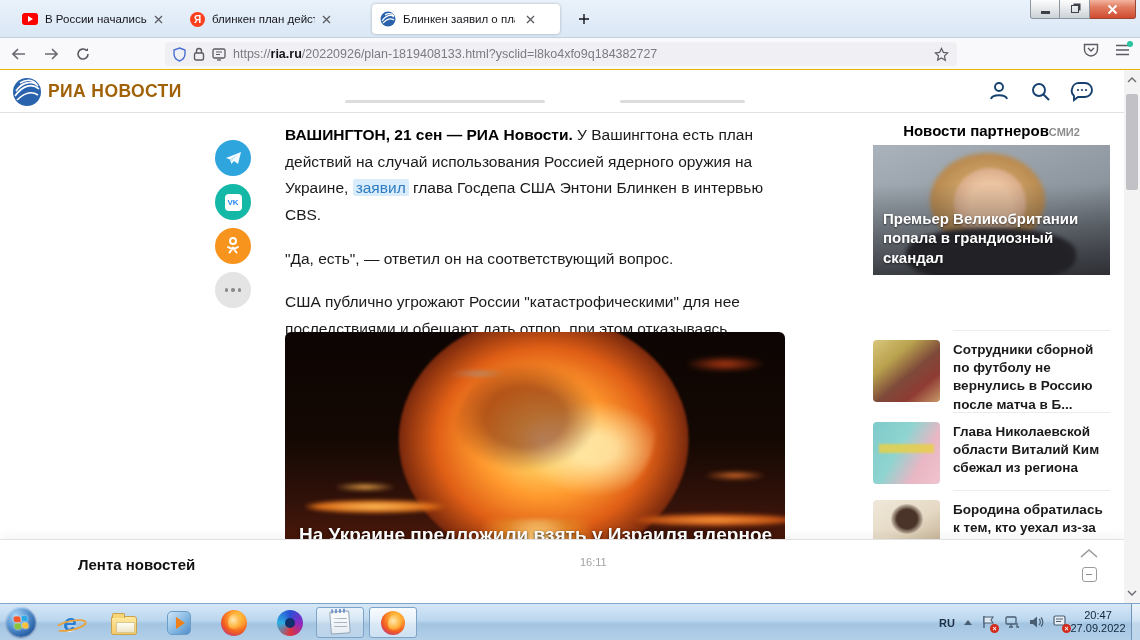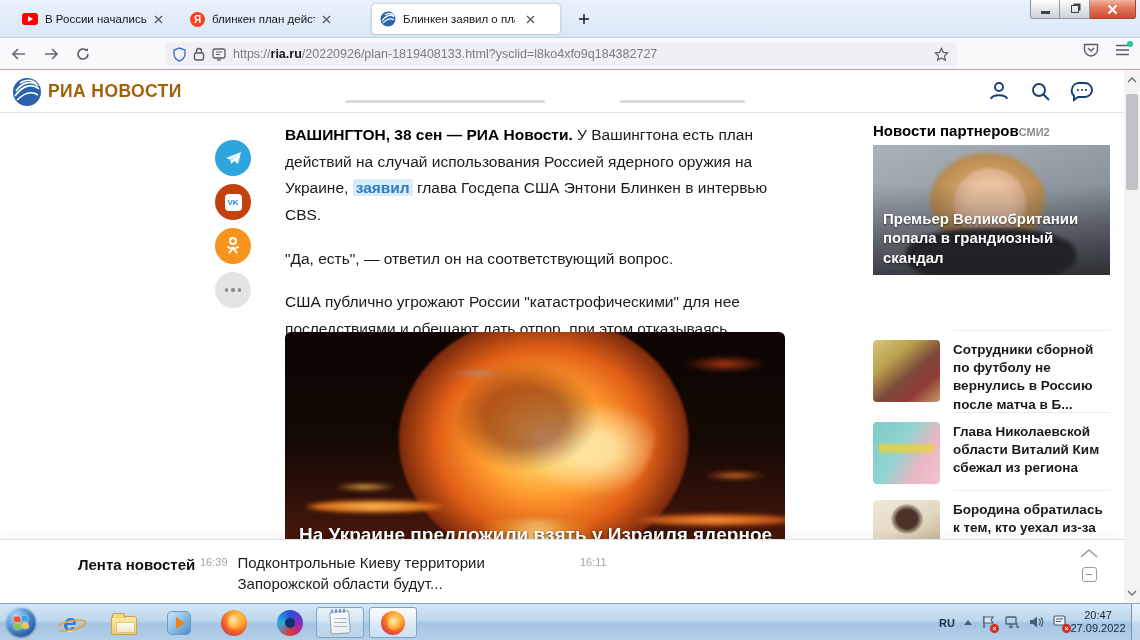--- a/index.html
+++ b/index.html
@@ -61,34 +61,34 @@
   .logo-globe { position:absolute; left:12px; top:7px; }
   .smudge { position:absolute; height:3px; background:#d6d6d6; border-radius:2px; opacity:.85; }
   .smudge-a { left:345px; top:30px; width:200px; }
   .smudge-b { left:620px; top:30px; width:125px; }
   .hdr-icons { position:absolute; right:30px; top:10px; display:flex; gap:19px; }
 
   
   .share-col { position:absolute; left:215px; top:70px; display:flex; flex-direction:column; gap:8px; }
   .share-btn { width:36px; height:36px; border-radius:50%; display:flex; align-items:center; justify-content:center; }
   .share-tg { background:#2ea5dd; }
-  .share-vk { background:#c2410c; }
+  .share-vk { background:#14b8a6; }
   .share-ok { background:#f7941e; }
   .share-more { background:#e4e4e4; }
   .vk-badge { width:17px; height:17px; background:#fff; border-radius:4px; color:#2787f5;
     font-size:8px; font-weight:bold; display:flex; align-items:center; justify-content:center; }
   .dots { display:flex; gap:3px; }
   .dots i { width:3.5px; height:3.5px; border-radius:50%; background:#8a8a8a; }
 
   
   .article { position:absolute; left:285px; top:52px; width:492px; font-size:15.5px;
     line-height:1.72; color:#1a1a1a; }
   .article p { margin-bottom:17px; }
   .lead { font-weight:bold; color:#000; }
-  .a-link { color:#2d7cc3; background:#d9ecfb; border-radius:2px; padding:0 3px;font-weight:bold; }
+  .a-link { color:#2d7cc3; background:#d9ecfb; border-radius:2px; padding:0 3px; }
 
   
   .figure { position:absolute; left:285px; top:262px; width:500px; height:240px; border-radius:6px;
     overflow:hidden; background:linear-gradient(#0c0503 0%, #140803 45%, #33120a 72%, #471709 85%, #240b04 100%); }
   .fireball { position:absolute; left:50%; top:45%; width:290px; height:250px; transform:translate(-47%,-50%);
     background:radial-gradient(ellipse at 50% 50%, #ffeeb0 0%, #ffcf62 14%, #ff9a2e 32%, #e05f16 52%, #7c2a0d 70%, rgba(60,18,6,0) 80%);
     border-radius:50%; filter:blur(1px); }
   .fire-tex { position:absolute; left:50%; top:42%; width:200px; height:160px; transform:translate(-40%,-50%);
     background:radial-gradient(ellipse at 35% 40%, rgba(120,30,8,.55) 0 22%, transparent 40%),
                radial-gradient(ellipse at 70% 60%, rgba(255,240,180,.8) 0 10%, transparent 35%);
@@ -100,21 +100,21 @@
   .st2 { left:10%; top:63%; width:60px; height:8px; background:radial-gradient(#ffb24e,transparent 75%); }
   .st3 { left:70%; top:76%; width:160px; height:12px; background:radial-gradient(#ff9a3c,#b84a10 65%,transparent 80%); }
   .st4 { left:84%; top:58%; width:60px; height:9px; background:radial-gradient(#e0702a,transparent 75%); }
   .st5 { left:80%; top:10%; width:80px; height:16px; background:radial-gradient(#c03e14,transparent 72%); opacity:.9; }
   .st6 { left:33%; top:16%; width:55px; height:7px; background:radial-gradient(#9a9a94,transparent 75%); opacity:.8; }
   .fig-caption { position:absolute; left:14px; right:10px; bottom:26px; color:#fff; font-size:19px;
     font-weight:bold; text-shadow:0 1px 3px rgba(0,0,0,.8); }
 
   
   .sidebar { position:absolute; left:873px; top:52px; width:237px; }
-  .sb-head { display:flex; justify-content:flex-start; align-items:baseline; }
+  .sb-head { display:flex; justify-content:center; align-items:baseline; }
   .sb-title { font-size:15px; font-weight:bold; color:#000; }
   .sb-badge { font-size:11px; color:#8d8d8d; font-weight:bold; }
   .feat { position:absolute; top:23px; left:0; width:237px; height:130px; border-radius:0; overflow:hidden;
     background:linear-gradient(160deg,#aab3bb 0%, #8d969e 55%, #5a6068 100%); }
   .feat .hair { position:absolute; left:24%; top:6%; width:115px; height:95px; border-radius:50%;
     background:radial-gradient(#d2a86e 30%, #b8894e 70%, transparent 78%); filter:blur(2px); }
   .feat .face { position:absolute; left:34%; top:18%; width:72px; height:70px; border-radius:50%;
     background:radial-gradient(#ecc5a2 40%, #d8a987 75%, transparent 85%); filter:blur(1.5px); }
   .feat .body { position:absolute; left:14%; bottom:-6%; width:170px; height:55px; border-radius:45%;
     background:#26262b; filter:blur(2px); }
@@ -381,21 +381,21 @@
       <div class="share-btn share-more">
         <span class="dots">
             <i></i>
             <i></i>
             <i></i>
           </span>
       </div>
     </div>
 
     <div class="article">
-      <p><span class="lead">ВАШИНГТОН, 38 сен — РИА Новости.</span><span> У Вашингтона есть план действий на случай использования Россией ядерного оружия на Украине, </span><span class="a-link">заявил</span><span> глава Госдепа США Энтони Блинкен в интервью CBS.</span></p>
+      <p><span class="lead">ВАШИНГТОН, 21 сен — РИА Новости.</span><span> У Вашингтона есть план действий на случай использования Россией ядерного оружия на Украине, </span><span class="a-link">заявил</span><span> глава Госдепа США Энтони Блинкен в интервью CBS.</span></p>
       <p>"Да, есть", — ответил он на соответствующий вопрос.</p>
       <p>США публично угрожают России "катастрофическими" для нее последствиями и обещают дать отпор, при этом отказываясь вдаваться в детали.</p>
     </div>
 
     <div class="figure">
       <div class="fireball"></div>
       <div class="fire-tex"></div>
       <div class="stem"></div>
       <div class="streak st1"></div>
       <div class="streak st2"></div>
@@ -431,24 +431,20 @@
         <div class="p-text">Бородина обратилась к тем, кто уехал из-за мобилизации</div>
       </div>
       <div class="p-item p-it5">
         <div class="p-thumb th-dva"></div>
         <div class="p-text">Два</div>
       </div>
     </div>
 
     <div class="ticker">
       <div class="tk-head">Лента новостей</div>
-      <div class="tk-item tk-i1">
-        <span class="tk-time">16:39</span>
-        <span class="tk-text">Подконтрольные Киеву территории Запорожской области будут...</span>
-      </div>
       <div class="tk-item tk-i2">
         <span class="tk-time">16:11</span>
       </div>
       <div class="tk-tools">
         <span>
           <svg width="18" height="10" viewBox="0 0 18 10">
               <path d="M1 9l8-7 8 7" fill="none" stroke="#9a9a9a" stroke-width="1.6"></path>
             </svg>
         </span>
         <span class="tk-min"></span>

